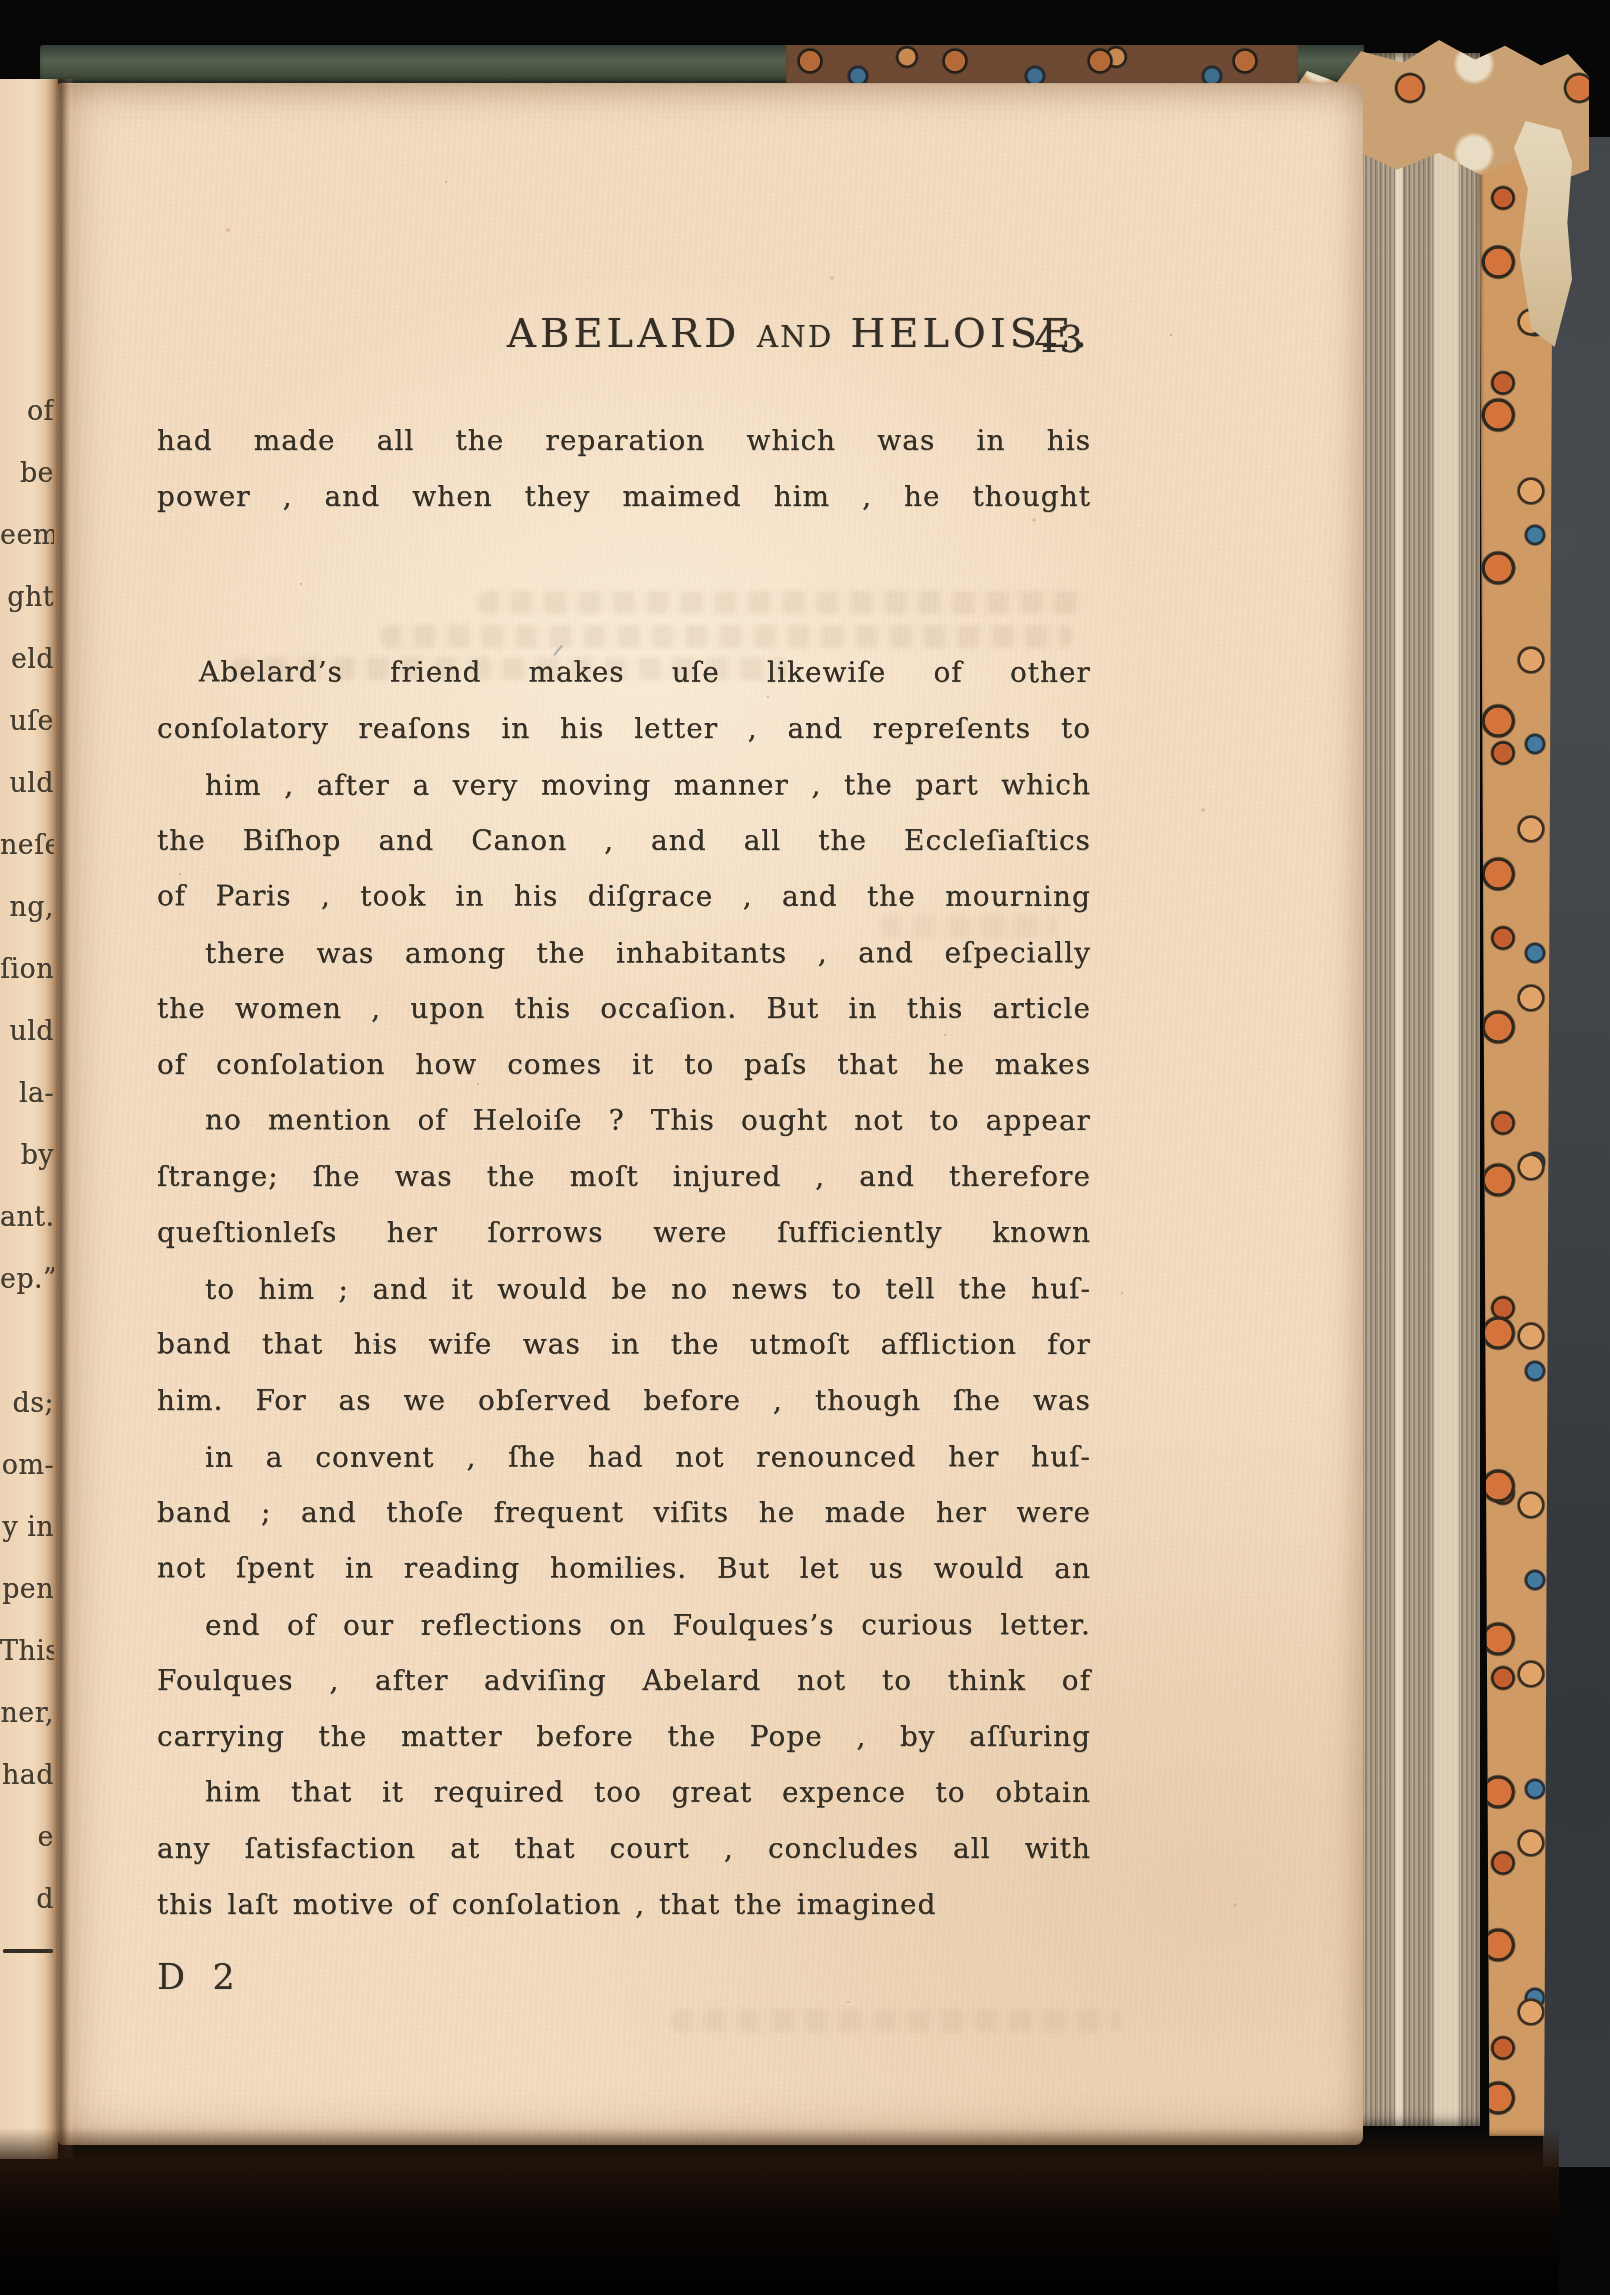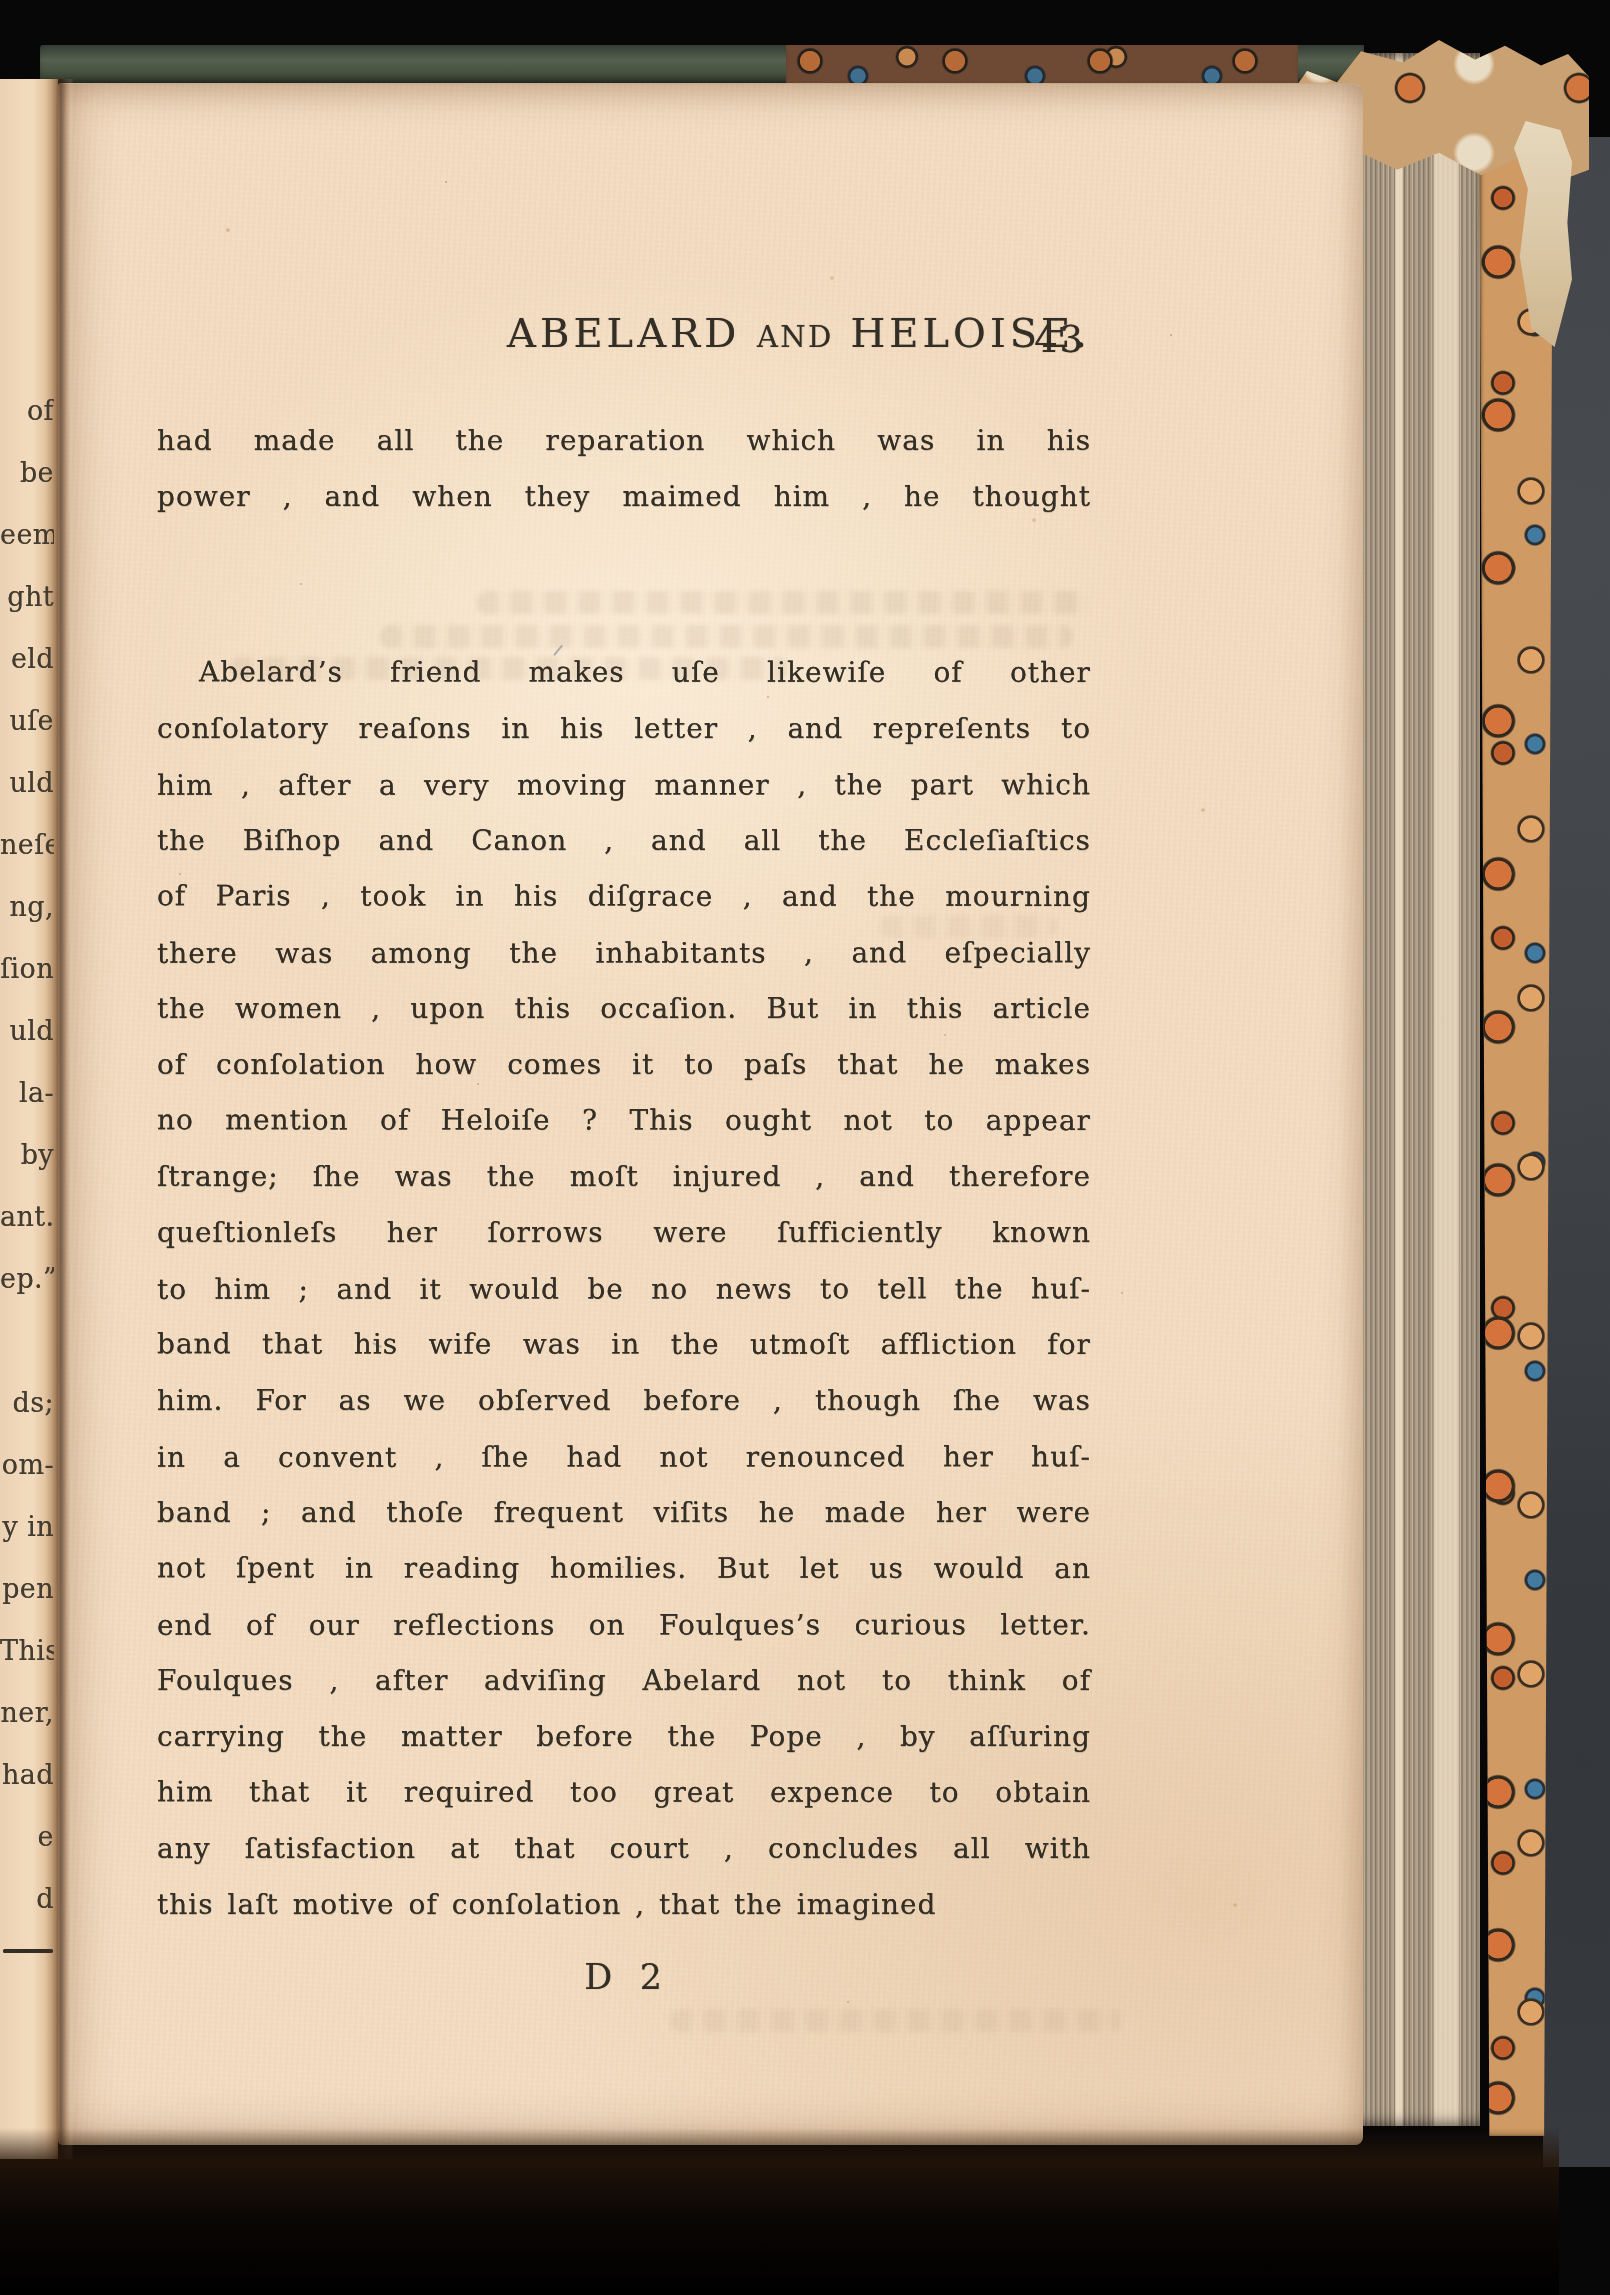--- a/index.html
+++ b/index.html
@@ -151,24 +151,24 @@
   }
   .para{position:absolute; left:0; width:934px; color:#342f26;
     font-size:28px; letter-spacing:1px; word-spacing:4px;
     text-shadow:0 0 0.6px rgba(55,48,38,0.75), 0.3px 0.5px 0 rgba(55,48,38,0.22);
   }
   .para.p1{top:329px;}
   .para.p2{top:561px;}
   .line{height:56px; line-height:56px; text-align:justify; text-align-last:justify; white-space:nowrap; overflow:visible;}
   .line.last{text-align-last:left;}
   .line.indent{text-indent:42px;}
-  .p2 .line:nth-child(3n){transform:translateY(0.5px) rotate(-0.04deg);}
+  .p2 .line:nth-child(3n){transform:translateY(0.5px) rotate(-0.04deg);margin-left:48px;}
   .p2 .line:nth-child(4n+1){transform:translateY(-0.4px) rotate(0.04deg);}
   .sig{
-    position:absolute; left:0; top:1873px; width:100%; text-align:center;
+    position:absolute; left:0; top:1873px; width:100%; 
     font-size:35px; word-spacing:13px; letter-spacing:1.6px; color:#342f26;
     text-shadow:0 0 0.8px rgba(52,47,38,0.6);
   }
 </style>
 </head>
 <body>
 
 <div class="photo">
 
   <div class="bg-right"></div>

